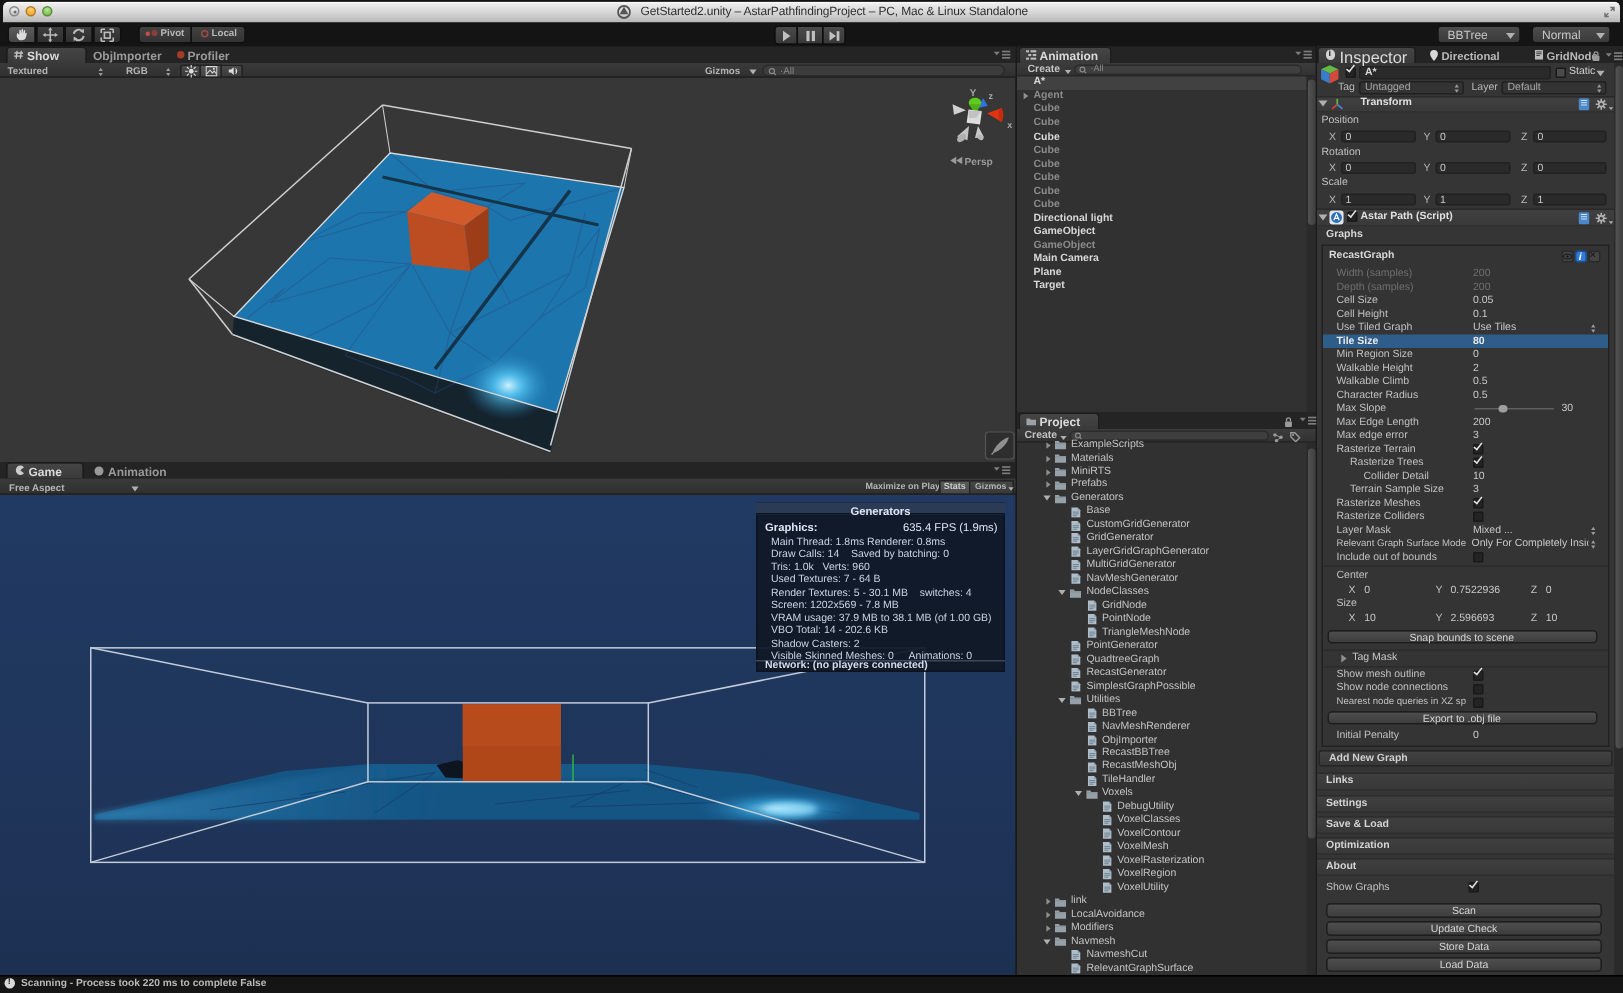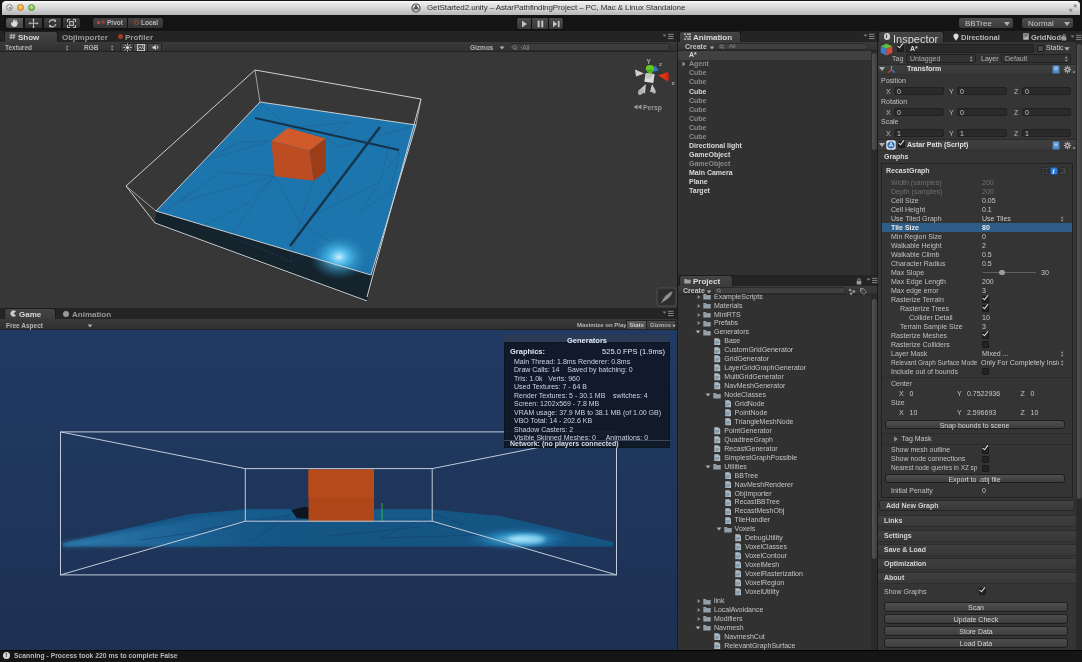--- a/index.html
+++ b/index.html
@@ -327,21 +327,21 @@
 <path d="M60.5 244.9 L245.3 191.2"></path>
 <path d="M616.5 244.9 L432.2 191.2"></path>
 </g>
 </svg>
 </div>
 
 <div class="ab" style="left:504px;top:335px;width:166px;height:112.5px;background:rgba(16,24,38,0.94);border:1px solid #0c1320;"></div>
 <div class="ab" style="left:504px;top:335px;width:166px;height:8px;background:#2b3b55;border-bottom:1px solid #0e1624;"></div>
 <div class="tx" style="left:504px;top:335.5px;width:166px;text-align:center;font-size:7.5px;font-weight:bold;color:#dfe7f2;">Generators</div>
 <div class="tx" style="left:510px;top:347px;font-size:7.5px;font-weight:bold;color:#dfe7f2;">Graphics:</div>
-<div class="tx" style="left:560px;top:347px;width:105px;text-align:right;font-size:7.5px;color:#dfe7f2;">525.0 FPS (1.9ms)</div>
+<div class="tx" style="left:560px;top:347px;width:105px;text-align:right;font-size:7.5px;color:#dfe7f2;">635.4 FPS (1.9ms)</div>
 
 <div class="tx" style="left:514px;top:357.5px;font-size:7px;color:#c9d3e2;">Main Thread: 1.8ms  Renderer: 0.8ms</div>
 <div class="tx" style="left:514px;top:366px;font-size:7px;color:#c9d3e2;">Draw Calls: 14&nbsp;&nbsp;&nbsp;&nbsp;Saved by batching: 0</div>
 <div class="tx" style="left:514px;top:374.5px;font-size:7px;color:#c9d3e2;">Tris: 1.0k&nbsp;&nbsp;&nbsp;Verts: 960</div>
 <div class="tx" style="left:514px;top:383px;font-size:7px;color:#c9d3e2;">Used Textures: 7 - 64 B</div>
 <div class="tx" style="left:514px;top:391.5px;font-size:7px;color:#c9d3e2;">Render Textures: 5 - 30.1 MB&nbsp;&nbsp;&nbsp;&nbsp;switches: 4</div>
 <div class="tx" style="left:514px;top:400px;font-size:7px;color:#c9d3e2;">Screen: 1202x569 - 7.8 MB</div>
 <div class="tx" style="left:514px;top:408.5px;font-size:7px;color:#c9d3e2;">VRAM usage: 37.9 MB to 38.1 MB (of 1.00 GB)</div>
 <div class="tx" style="left:514px;top:417px;font-size:7px;color:#c9d3e2;">VBO Total: 14 - 202.6 KB</div>
 <div class="tx" style="left:514px;top:425.5px;font-size:7px;color:#c9d3e2;">Shadow Casters: 2</div>

